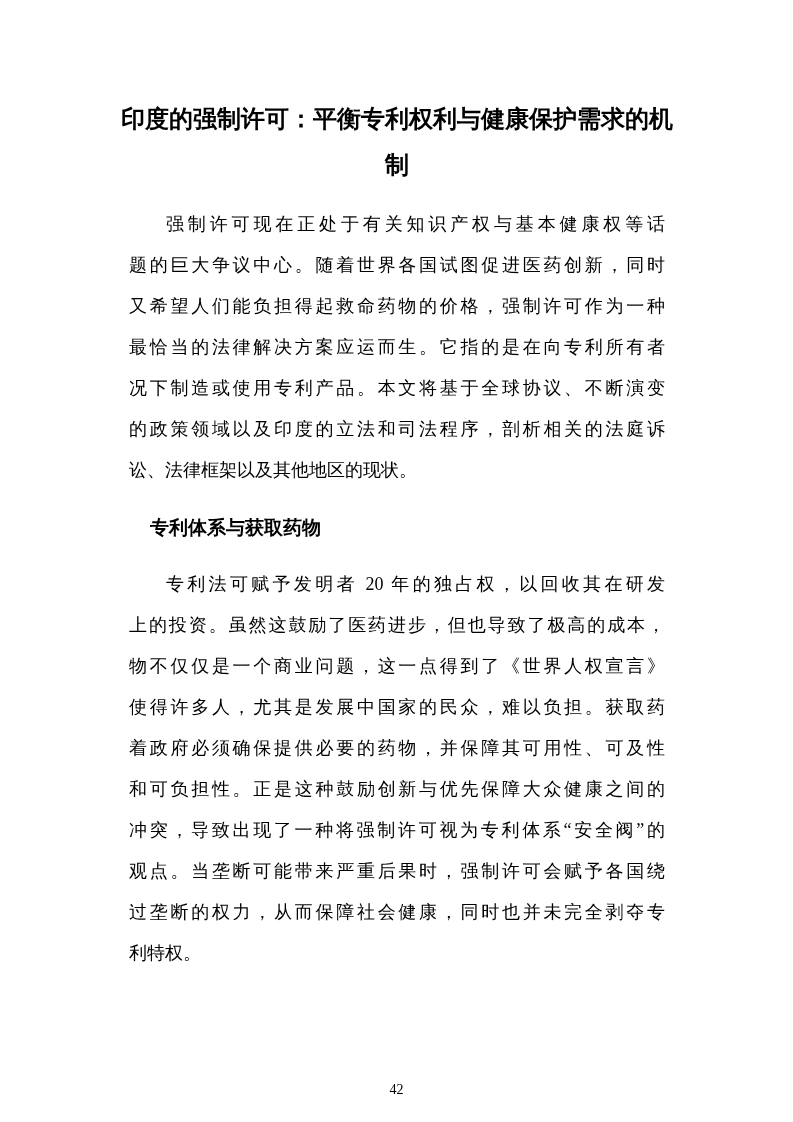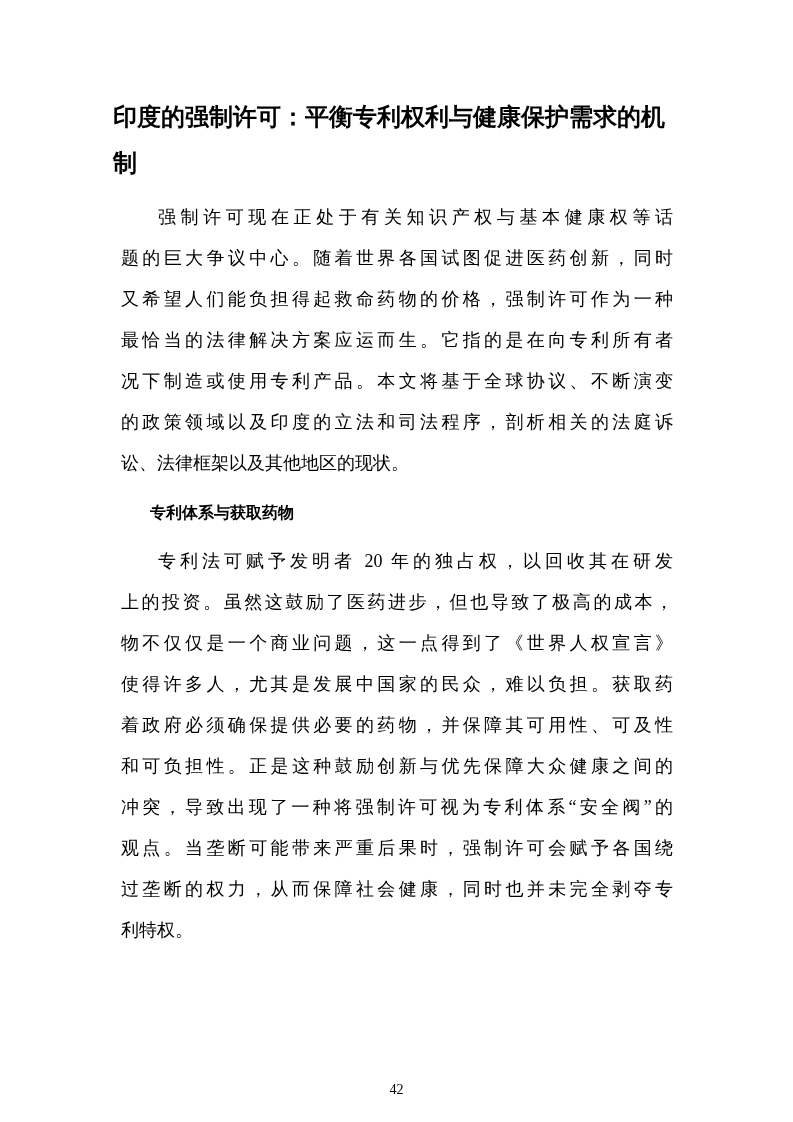--- a/index.html
+++ b/index.html
@@ -17,38 +17,39 @@
     font-family: "Liberation Serif", "DejaVu Serif", serif;
   }
   .text-column {
     position: absolute;
     left: 113px;
     top: 96px;
     width: 568px;
   }
   .title {
     margin: 0 0 9px 0;
-    font-family: Liberation Mono, monospace;
+    font-family: Liberation Serif, serif;
     font-weight: bold;
     font-size: 24px;
     line-height: 46px;
+    text-align: center;
     color: #000000;
   }
   .heading {
     height: 41px;
     line-height: 41px;
     padding-left: 37px;
     margin-top: 8px;
     font-weight: bold;
-    font-size: 16px;
+    font-size: 19px;
     font-family: "Liberation Serif", "DejaVu Serif", serif;
     white-space: nowrap;
   }
   .para {
-    margin: 8px;
+    margin: 16px;
   }
   .line {
     height: 41px;
     line-height: 41px;
     font-size: 18px;
     text-align: justify;
     text-align-last: justify;
     text-justify: inter-character;
     white-space: nowrap;
   }

